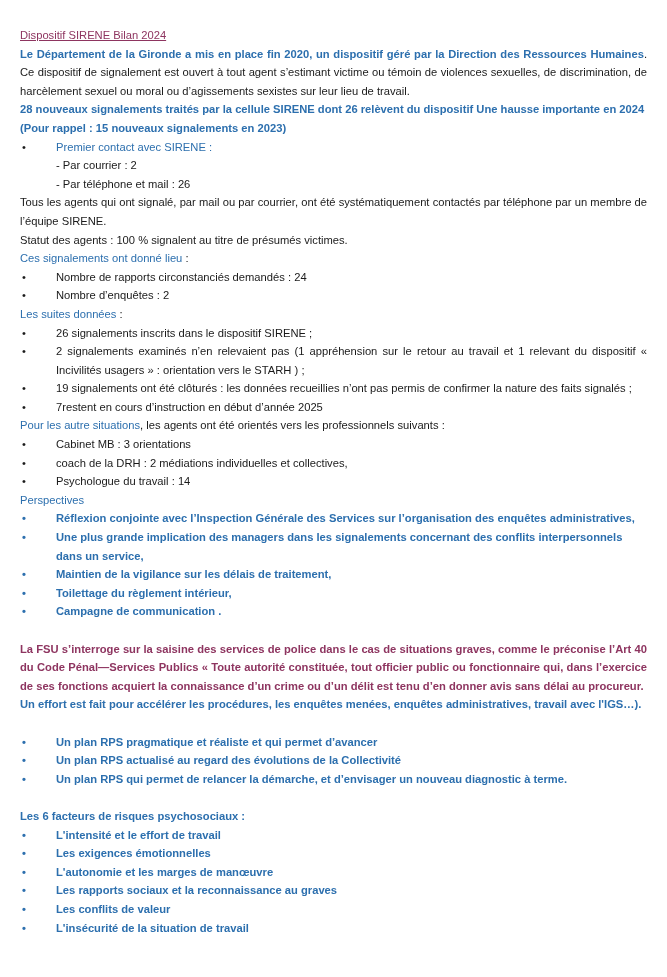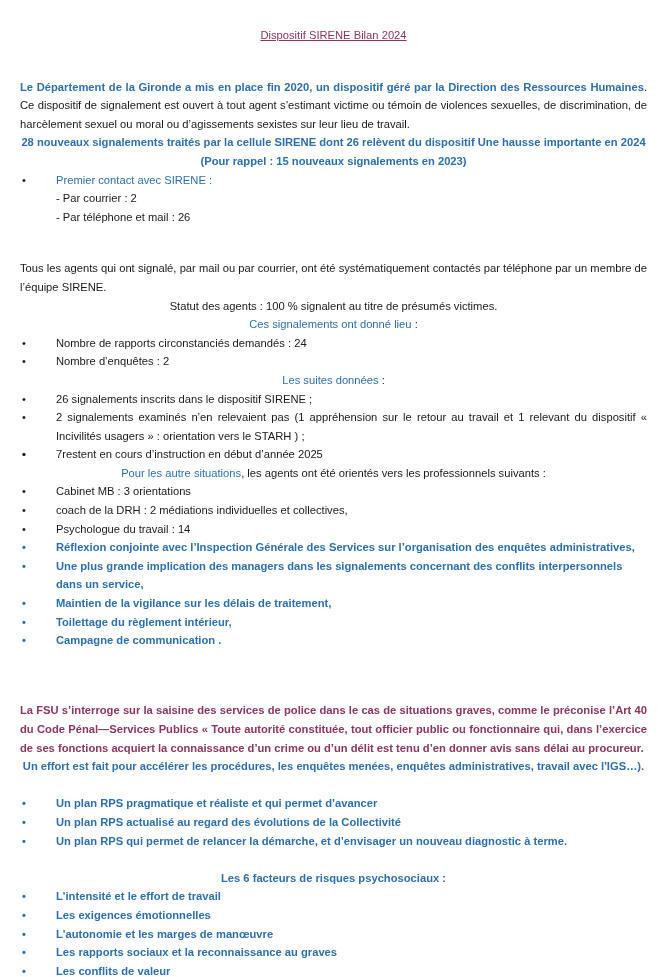--- a/index.html
+++ b/index.html
@@ -1,19 +1,19 @@
 <!DOCTYPE html>
 <html><head>
 <meta charset="utf-8">
 <style>
   html, body { margin: 0; padding: 0; background: #ffffff; }
   body { width: 667px; height: 977px; overflow: hidden; font-family: "Liberation Sans", sans-serif; font-size: 11.2px; color: #1a1a1a; }
   .page { position: relative; padding: 26px 20px 0 20px; }
-  .line { line-height: 18.6px; margin: 0; text-align: center; }
-  .justify { text-align: justify; margin-top: 33px; }
+  .line { line-height: 18.6px; margin: 0; }
+  .justify { text-align: justify; }
   .title-red { color: #8e3560; text-decoration: underline; }
   .blue { color: #2c6fae; }
   .blue-b { color: #2c6fae; font-weight: bold; }
   .red-b { color: #8e3560; font-weight: bold; }
   ul.bul { list-style: none; margin: 0; padding: 0; }
   ul.bul li { position: relative; padding-left: 36px; line-height: 18.6px; }
   ul.bul li .dot { position: absolute; left: 2px; top: 0; }
   .sub { padding-left: 36px; line-height: 18.6px; }
   .gap { height: 18.6px; }
   .dot-blue { color: #2c6fae; }
@@ -42,31 +42,32 @@
   <p class="line"><span class="blue">Ces signalements ont donné lieu</span><span> :</span></p>
   <ul class="bul">
     <li><span class="dot dot-black">•</span><span>Nombre de rapports circonstanciés demandés : 24</span></li>
     <li><span class="dot dot-black">•</span><span>Nombre d’enquêtes : 2</span></li>
   </ul>
 
   <p class="line"><span class="blue">Les suites données</span><span> :</span></p>
   <ul class="bul justify">
     <li><span class="dot dot-black">•</span><span>26 signalements inscrits dans le dispositif SIRENE ;</span></li>
     <li><span class="dot dot-black">•</span><span>2 signalements examinés n’en relevaient pas (1 appréhension sur le retour au travail et 1 relevant du dispositif « Incivilités usagers » : orientation vers le STARH ) ;</span></li>
-    <li><span class="dot dot-black">•</span></li>
+    <li><span class="dot dot-black">•</span><span>19 signalements ont été clôturés : les données recueillies n’ont pas permis de confirmer la nature des faits signalés ;</span></li>
     <li><span class="dot dot-black">•</span><span>7restent en cours d’instruction en début d’année 2025</span></li>
   </ul>
 
   <p class="line"><span class="blue">Pour les autre situations</span><span>, les agents ont été orientés vers les professionnels suivants :</span></p>
   <ul class="bul">
     <li><span class="dot dot-black">•</span><span>Cabinet MB : 3 orientations</span></li>
     <li><span class="dot dot-black">•</span><span>coach de la DRH : 2 médiations individuelles et collectives,</span></li>
     <li><span class="dot dot-black">•</span><span>Psychologue du travail : 14</span></li>
   </ul>
 
+  <p class="line blue">Perspectives</p>
   <ul class="bul blue-b">
     <li><span class="dot dot-blue">•</span><span>Réflexion conjointe avec l’Inspection Générale des Services sur l’organisation des enquêtes administratives,</span></li>
     <li><span class="dot dot-blue">•</span><span>Une plus grande implication des managers dans les signalements concernant des conflits interpersonnels dans un service,</span></li>
     <li><span class="dot dot-blue">•</span><span>Maintien de la vigilance sur les délais de traitement,</span></li>
     <li><span class="dot dot-blue">•</span><span>Toilettage du règlement intérieur,</span></li>
     <li><span class="dot dot-blue">•</span><span>Campagne de communication .</span></li>
   </ul>
 
   <div class="gap"></div>
 

